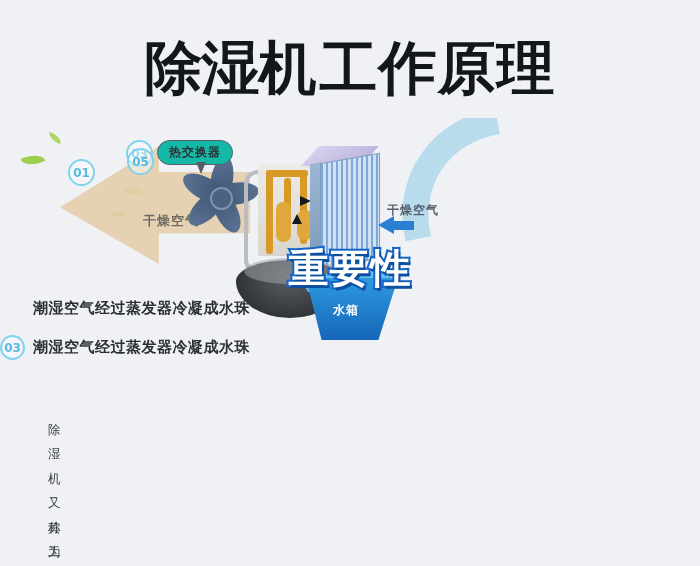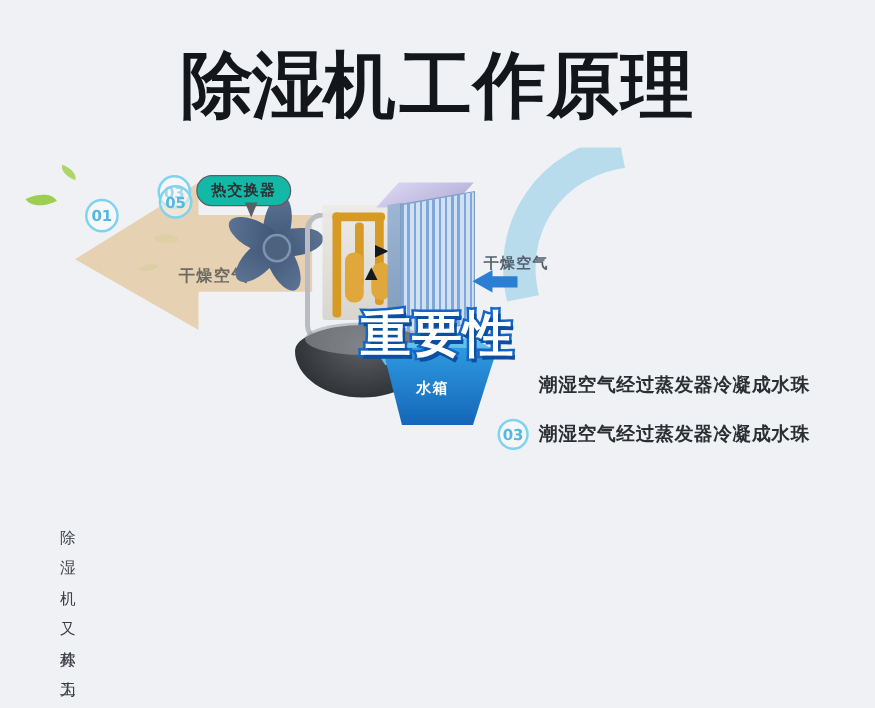--- a/index.html
+++ b/index.html
@@ -143,21 +143,21 @@
     font-size:40px;font-weight:bold;color:#ffffff;line-height:1.02;
     font-family:"DejaVu Sans","Liberation Sans",sans-serif;
     letter-spacing:1px;
     -webkit-text-stroke:4px #1565c7;
     paint-order:stroke fill;
     text-shadow:2px 3px 0 #0d4f9e;
   }
 
   
   .legend{position:absolute;left:0;top:296px;width:700px;}
-  .legend-row{display:flex;align-items:center;gap:8px;margin-bottom:14px;padding-left:398px;}
+  .legend-row{display:flex;align-items:center;gap:8px;margin-bottom:14px;}
   .legend-row .badge{position:static;width:21px;height:21px;flex:0 0 21px;}
   .legend-text{font-size:15px;color:#2b2f34;font-weight:bold;letter-spacing:.5px;}
   .legend-row.hidden-badge .badge{visibility:hidden;}
 
   
   .body-copy{position:absolute;left:48px;top:418px;width:608px;}
   .para{font-size:12.5px;color:#3a3f45;line-height:1.95;margin:0 0 14px 0;
     letter-spacing:.2px;}
   .para.p2{margin-bottom:0;}
 </style>

